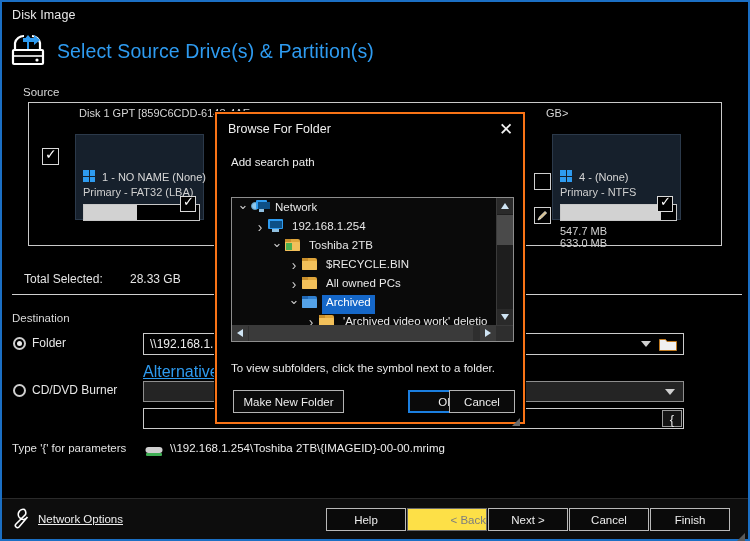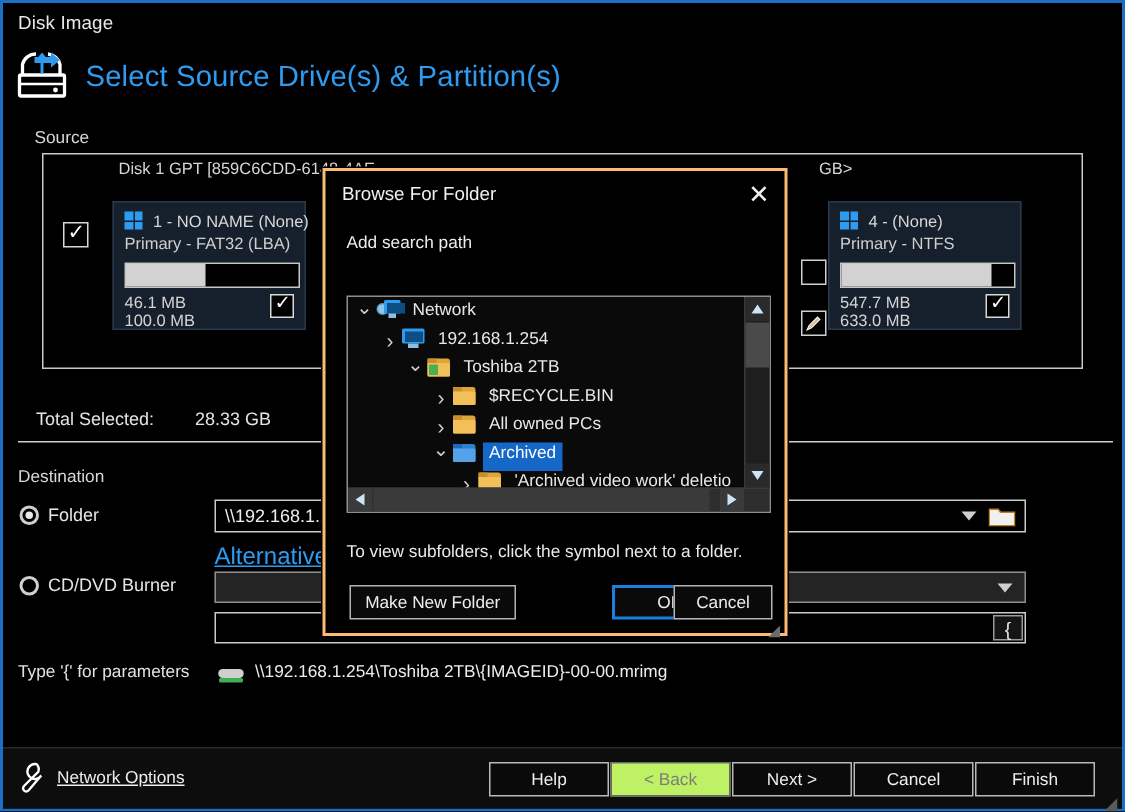--- a/index.html
+++ b/index.html
@@ -65,21 +65,21 @@
 
   .part-card {
     position: absolute; top: 31px;
     width: 129px; height: 86px;
     background: #16202c; border: 1px solid #2b394a;
     padding: 5px 6px 0 7px;
   }
   #part-card-1 { left: 46px; }
   #part-card-4 { left: 523px; }
 
-  .part-row1 { display: flex; align-items: center; gap: 6px; height: 15px; }
+  .part-row1 { display: flex; align-items: center; gap: 6px; height: 15px; margin-top: 29px; }
   .win-logo { width: 13px; height: 13px; position: relative; flex: none; }
   .win-logo span {
     position: absolute; width: 5.6px; height: 5.6px; background: #2e9bf0;
   }
   .win-logo span:nth-child(1){left:0;top:0;}
   .win-logo span:nth-child(2){left:6.8px;top:0;}
   .win-logo span:nth-child(3){left:0;top:6.8px;}
   .win-logo span:nth-child(4){left:6.8px;top:6.8px;}
   .part-name { font-size: 11px; color: #d7d7d7; white-space: nowrap; }
   .part-type { font-size: 11px; color: #cfcfcf; margin-top: 2px; }
@@ -193,33 +193,33 @@
   }
   .wrench { width: 19px; height: 21px; }
   .adv-text { font-size: 11.5px; color: #ededed; text-decoration: underline; }
 
   .btn {
     position: absolute; top: 9px; height: 23px; width: 80px;
     background: #0a0a0a; border: 1px solid #b9b9b9; color: #ededed;
     font-size: 11.5px; font-family: "Liberation Sans", sans-serif;
     cursor: pointer;
   }
-  .btn.disabled { color: #7d7d7d; border-color: #6a6a6a; background: #bef264; }
+  .btn.disabled { color: #7d7d7d; border-color: #6a6a6a; background: #fde047; text-align: right; }
   #btn-help { left: 324px; }
   #btn-back { left: 405px; }
   #btn-next { left: 486px; }
   #btn-cancel { left: 567px; }
   #btn-finish { left: 648px; }
   .grip { position: absolute; right: 3px; bottom: 2px; width: 9px; height: 9px; }
 
   
   .modal {
     position: absolute; left: 213px; top: 110px;
     width: 310px; height: 312px;
-    background: #000; border: 2px solid #fdba74;
+    background: #000; border: 2px solid #f97316;
     box-shadow: 0 0 0 1px #000;
   }
   .modal-title {
     position: absolute; left: 11px; top: 8px;
     font-size: 12.5px; color: #f0f0f0;
   }
   .modal-close {
     position: absolute; right: 6px; top: 5px;
     width: 22px; height: 20px; color: #f2f2f2;
     font-size: 17px; line-height: 19px; text-align: center;
@@ -349,24 +349,20 @@
             <span></span>
             <span></span>
             <span></span>
             <span></span>
           </span>
         <span class="part-name">1 - NO NAME (None)</span>
       </div>
       <div class="part-type">Primary - FAT32 (LBA)</div>
       <div class="usage-bar">
         <div class="usage-fill" id="fill-1" style="width: 46%;"></div>
-      </div>
-      <div class="part-sizes">
-        <div>46.1 MB</div>
-        <div>100.0 MB</div>
       </div>
       <div class="part-check"></div>
     </div>
 
     <span class="runner-icon">
       <svg width="18" height="22" viewBox="0 0 18 22">
         <circle cx="11" cy="3.2" r="2.6" fill="#2e9bf0"></circle>
         <path d="M10 6 L5 11 L2 9 M10 6 L14 9 L15 14 M9 10 L10 15 L7 20 M10 15 L14 18" stroke="#2e9bf0" stroke-width="2.3" fill="none" stroke-linecap="round"></path>
       </svg>
     </span>

